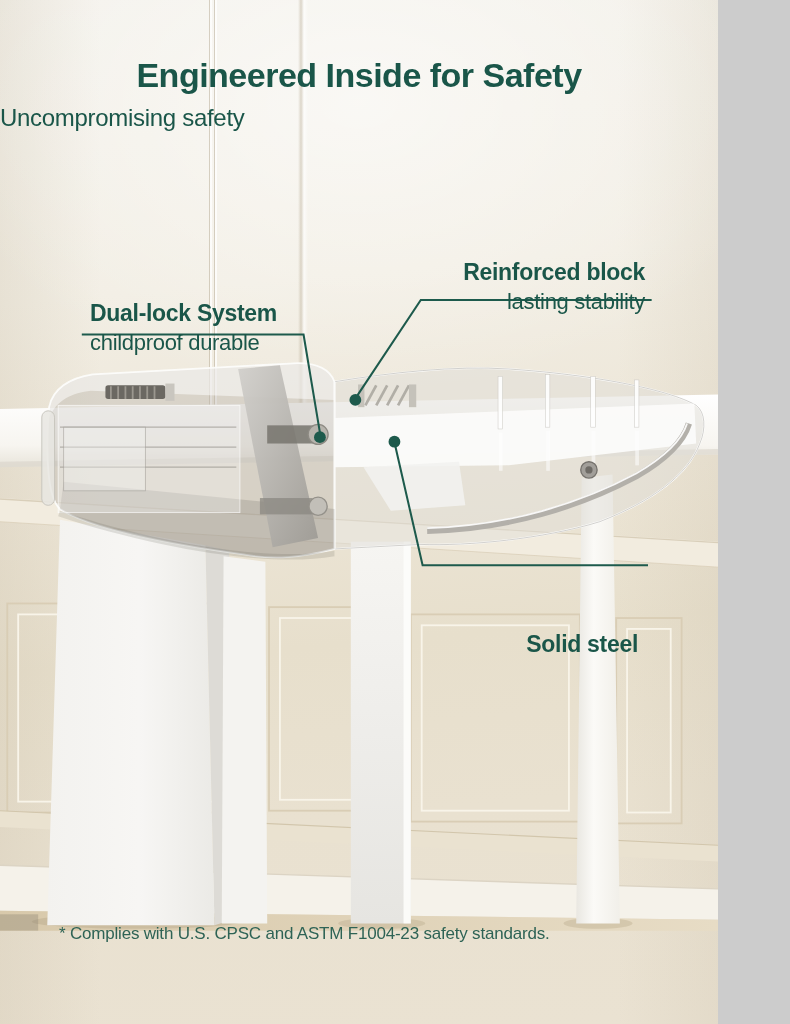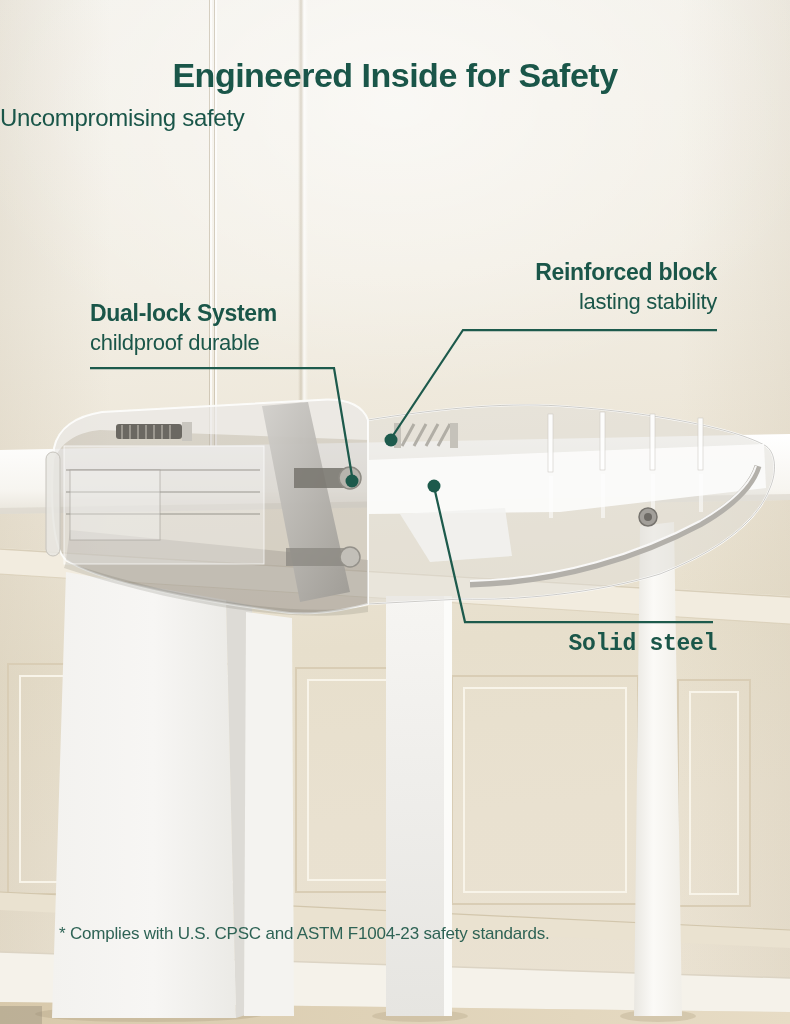--- a/index.html
+++ b/index.html
@@ -1,17 +1,17 @@
 <!DOCTYPE html>
 <html><head>
 <meta charset="utf-8">
 <style>
   html,body{margin:0;padding:0;background:#ccc;}
   .stage{
-    position:relative;width:790px;height:1024px;overflow:hidden;
+    position:relative;width:718px;height:1024px;overflow:hidden;
     font-family:"Liberation Sans",sans-serif;
     background:linear-gradient(175deg,#f4f2ec 0%,#f2eee4 28%,#ece5d6 48%,#e7dfcc 62%,#e9e1d0 78%,#eae2d2 100%);
   }
   .wall-sheen{
     position:absolute;inset:0;
     background:
       radial-gradient(ellipse 620px 420px at 50% 10%,rgba(255,255,255,.55),rgba(255,255,255,0) 70%),
       linear-gradient(90deg,rgba(203,192,170,.28),rgba(203,192,170,0) 14%,rgba(203,192,170,0) 86%,rgba(203,192,170,.22));
   }
   .seam{position:absolute;top:0;}
@@ -22,21 +22,21 @@
     background:linear-gradient(90deg,rgba(185,173,150,0),rgba(185,173,150,.45) 3px,rgba(255,255,255,.65) 6px,rgba(185,173,150,0) 10px);
   }
   svg.scene{position:absolute;inset:0;display:block;}
   .txt{position:absolute;color:#1a5649;}
   .page-title{left:0;right:0;top:56px;text-align:center;font-size:34px;font-weight:700;letter-spacing:-.5px;}
   .page-subtitle{left:0;right:0;top:104px;text-align:left;font-size:24px;font-weight:400;letter-spacing:-.3px;}
   .callout .co-title{font-size:23px;font-weight:700;line-height:30px;letter-spacing:-.3px;}
   .callout .co-sub{font-size:22px;font-weight:400;line-height:29px;letter-spacing:-.3px;}
   .co-dual{left:90px;top:298px;text-align:left;}
   .co-reinforced{right:73px;top:257px;text-align:right;}
-  .co-steel{right:73px;top:629px;text-align:right;font-family:Liberation Mono, monospace;}
+  .co-steel{right:80px;top:629px;text-align:right;}
   .footnotes{left:33px;top:919px;font-size:17px;line-height:30px;color:#2e6355;letter-spacing:-.2px;margin-left:26px;}
 </style>
 </head>
 <body>
 
 <div class="stage">
 
   <div class="wall-sheen"></div>
   <div class="seam seam-a"></div>
   <div class="seam seam-b"></div>

